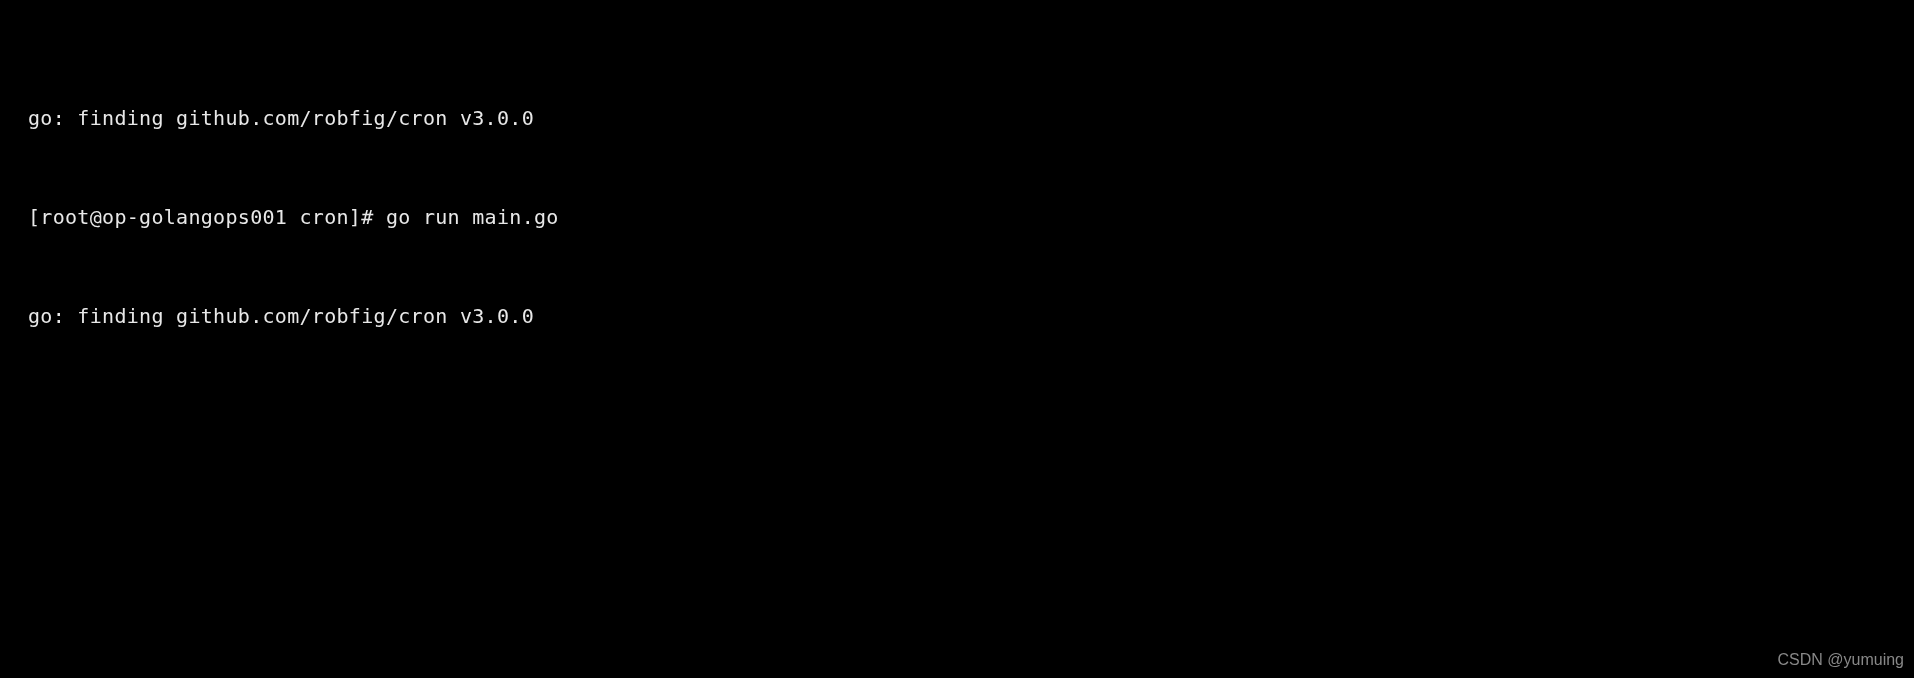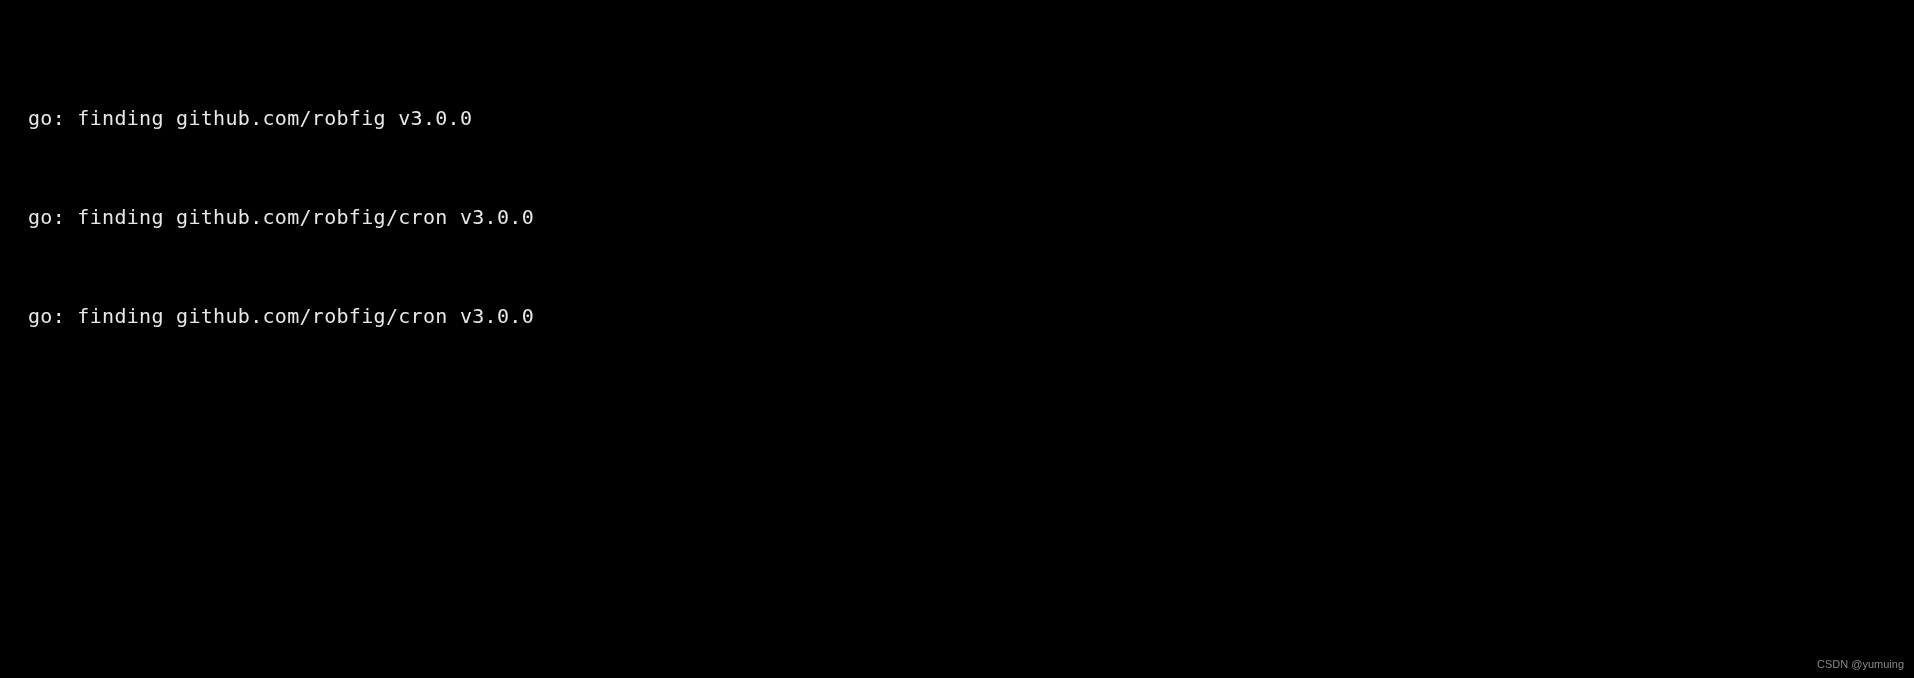--- a/index.html
+++ b/index.html
@@ -25,32 +25,32 @@
       letter-spacing: 0.3px;
     }
     .line {
       display: block;
     }
     .watermark {
       position: absolute;
       bottom: 5px;
       right: 10px;
       font-family: Arial, sans-serif;
-      font-size: 11px;
+      font-size: 16px;
       color: #888;
       letter-spacing: 0;
       white-space: nowrap;
     }
   </style>
 </head>
 <body>
 
 <div class="terminal">
-  <span class="line">go: finding github.com/robfig v3.0.0</span>
   <span class="line">go: finding github.com/robfig/cron v3.0.0</span>
+  <span class="line">[root@op-golangops001 cron]# go run main.go</span>
   <span class="line">go: finding github.com/robfig/cron v3.0.0</span>
   
   
   
   
   
   
   
   
   

